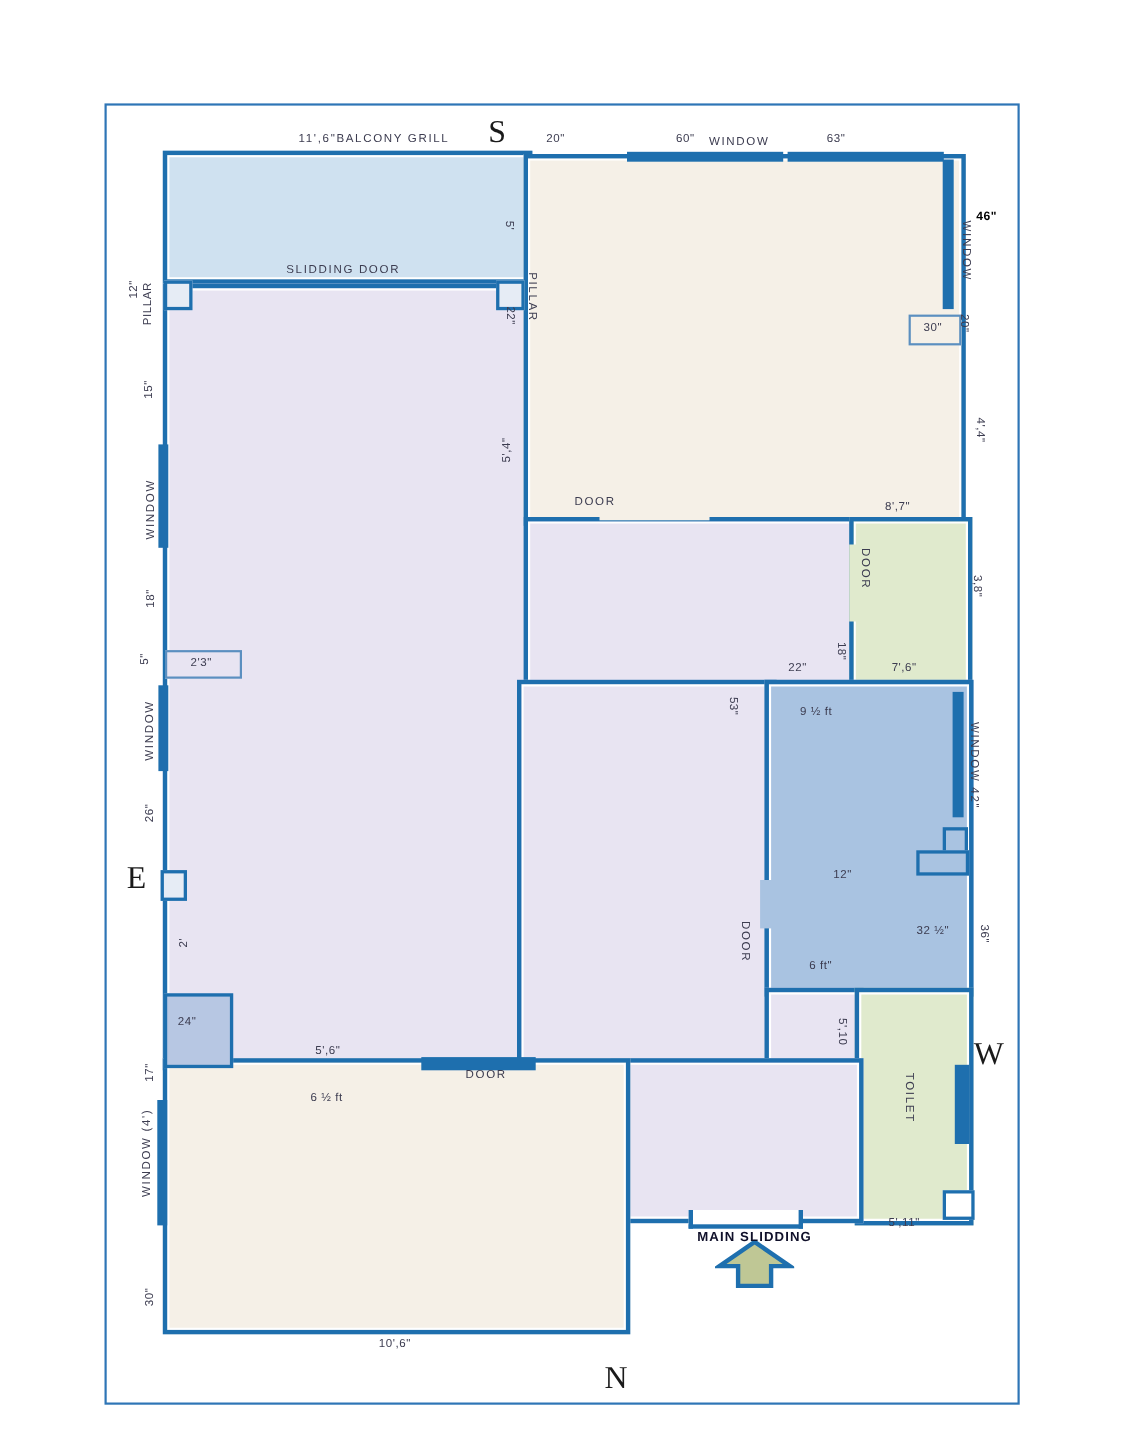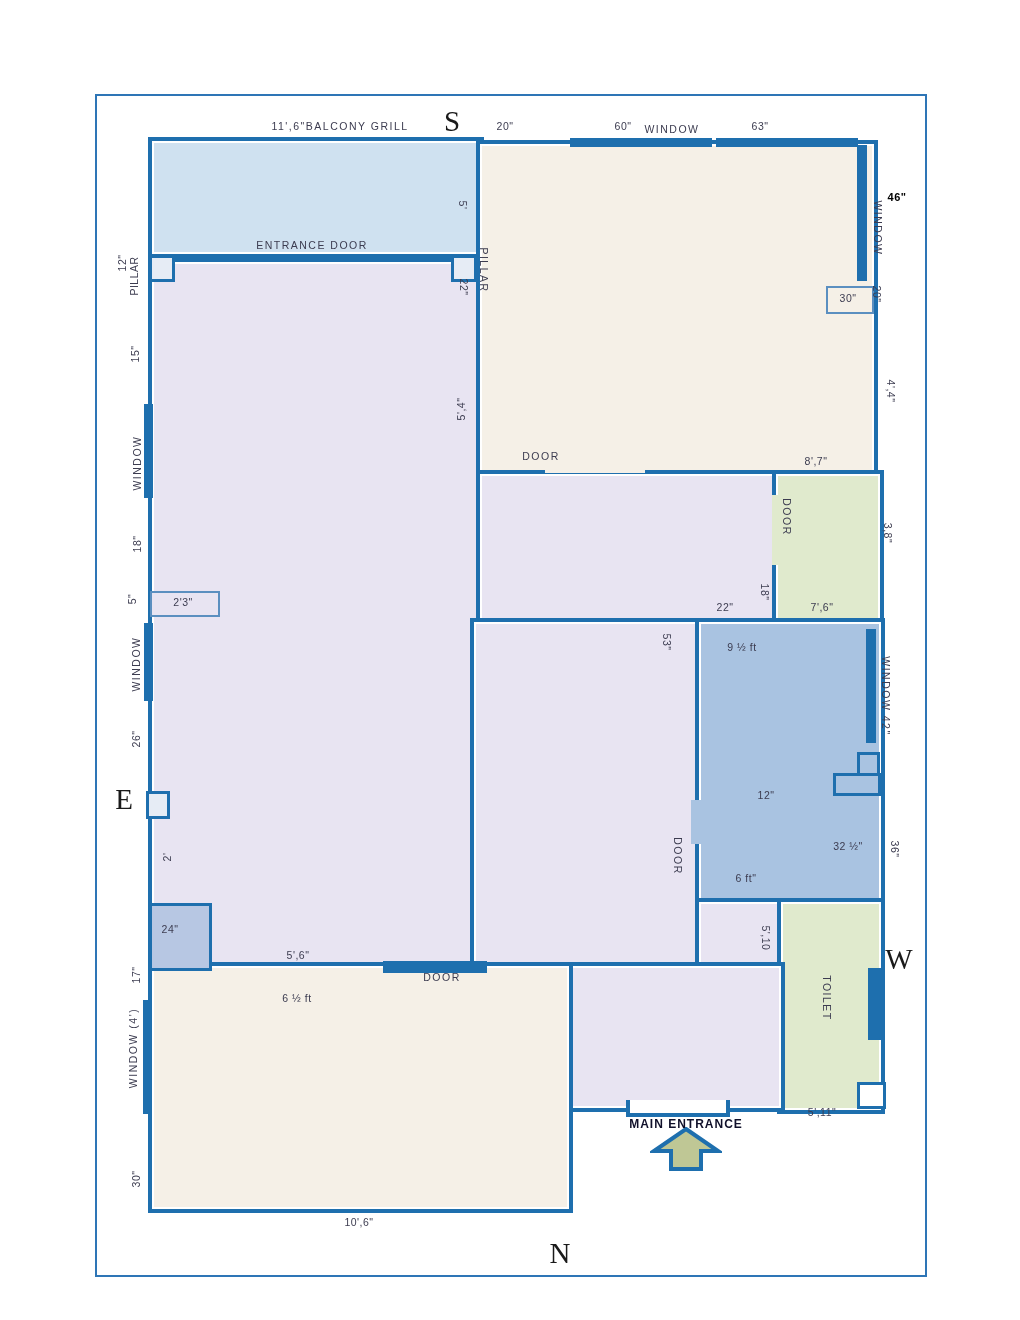--- a/index.html
+++ b/index.html
@@ -78,35 +78,35 @@
   <span class="lbl serif" style="left:452px;top:121px">S</span>
   <span class="lbl serif" style="left:124px;top:799px">E</span>
   <span class="lbl serif" style="left:899px;top:959px">W</span>
   <span class="lbl serif" style="left:560px;top:1253px">N</span>
 
   <span class="lbl ls" style="left:340px;top:126px">11',6"BALCONY GRILL</span>
   <span class="lbl" style="left:505px;top:126px">20"</span>
   <span class="lbl" style="left:623px;top:126px">60"</span>
   <span class="lbl ls" style="left:672px;top:129px">WINDOW</span>
   <span class="lbl" style="left:760px;top:126px">63"</span>
-  <span class="lbl ls" style="left:312px;top:245px">ENTRANCE DOOR</span>
+  <span class="lbl ls" style="left:312px;top:245px">SLIDDING DOOR</span>
   <span class="lbl ls" style="left:541px;top:456px">DOOR</span>
   <span class="lbl" style="left:816px;top:461px">8',7"</span>
   <span class="lbl" style="left:725px;top:607px">22"</span>
   <span class="lbl" style="left:822px;top:607px">7',6"</span>
   <span class="lbl" style="left:742px;top:647px">9 ½ ft</span>
   <span class="lbl" style="left:766px;top:795px">12"</span>
   <span class="lbl" style="left:848px;top:846px">32 ½"</span>
   <span class="lbl" style="left:746px;top:878px">6 ft"</span>
   <span class="lbl" style="left:298px;top:955px">5',6"</span>
   <span class="lbl ls" style="left:442px;top:977px">DOOR</span>
   <span class="lbl" style="left:297px;top:998px">6 ½ ft</span>
   <span class="lbl" style="left:359px;top:1222px">10',6"</span>
   <span class="lbl" style="left:822px;top:1112px">5',11"</span>
-  <span class="lbl entr" style="left:686px;top:1124px">MAIN ENTRANCE</span>
+  <span class="lbl entr" style="left:686px;top:1124px">MAIN SLIDDING</span>
   <span class="lbl bold" style="left:897px;top:197px">46"</span>
   <span class="lbl" style="left:183px;top:602px">2'3"</span>
   <span class="lbl" style="left:170px;top:929px">24"</span>
   <span class="lbl" style="left:848px;top:298px">30"</span>
 
   <span class="lbl v" style="left:122px;top:263px">12"</span>
   <span class="lbl v" style="left:134px;top:276px">PILLAR</span>
   <span class="lbl v" style="left:135px;top:354px">15"</span>
   <span class="lbl v ls" style="left:137px;top:463px">WINDOW</span>
   <span class="lbl v" style="left:137px;top:544px">18"</span>

